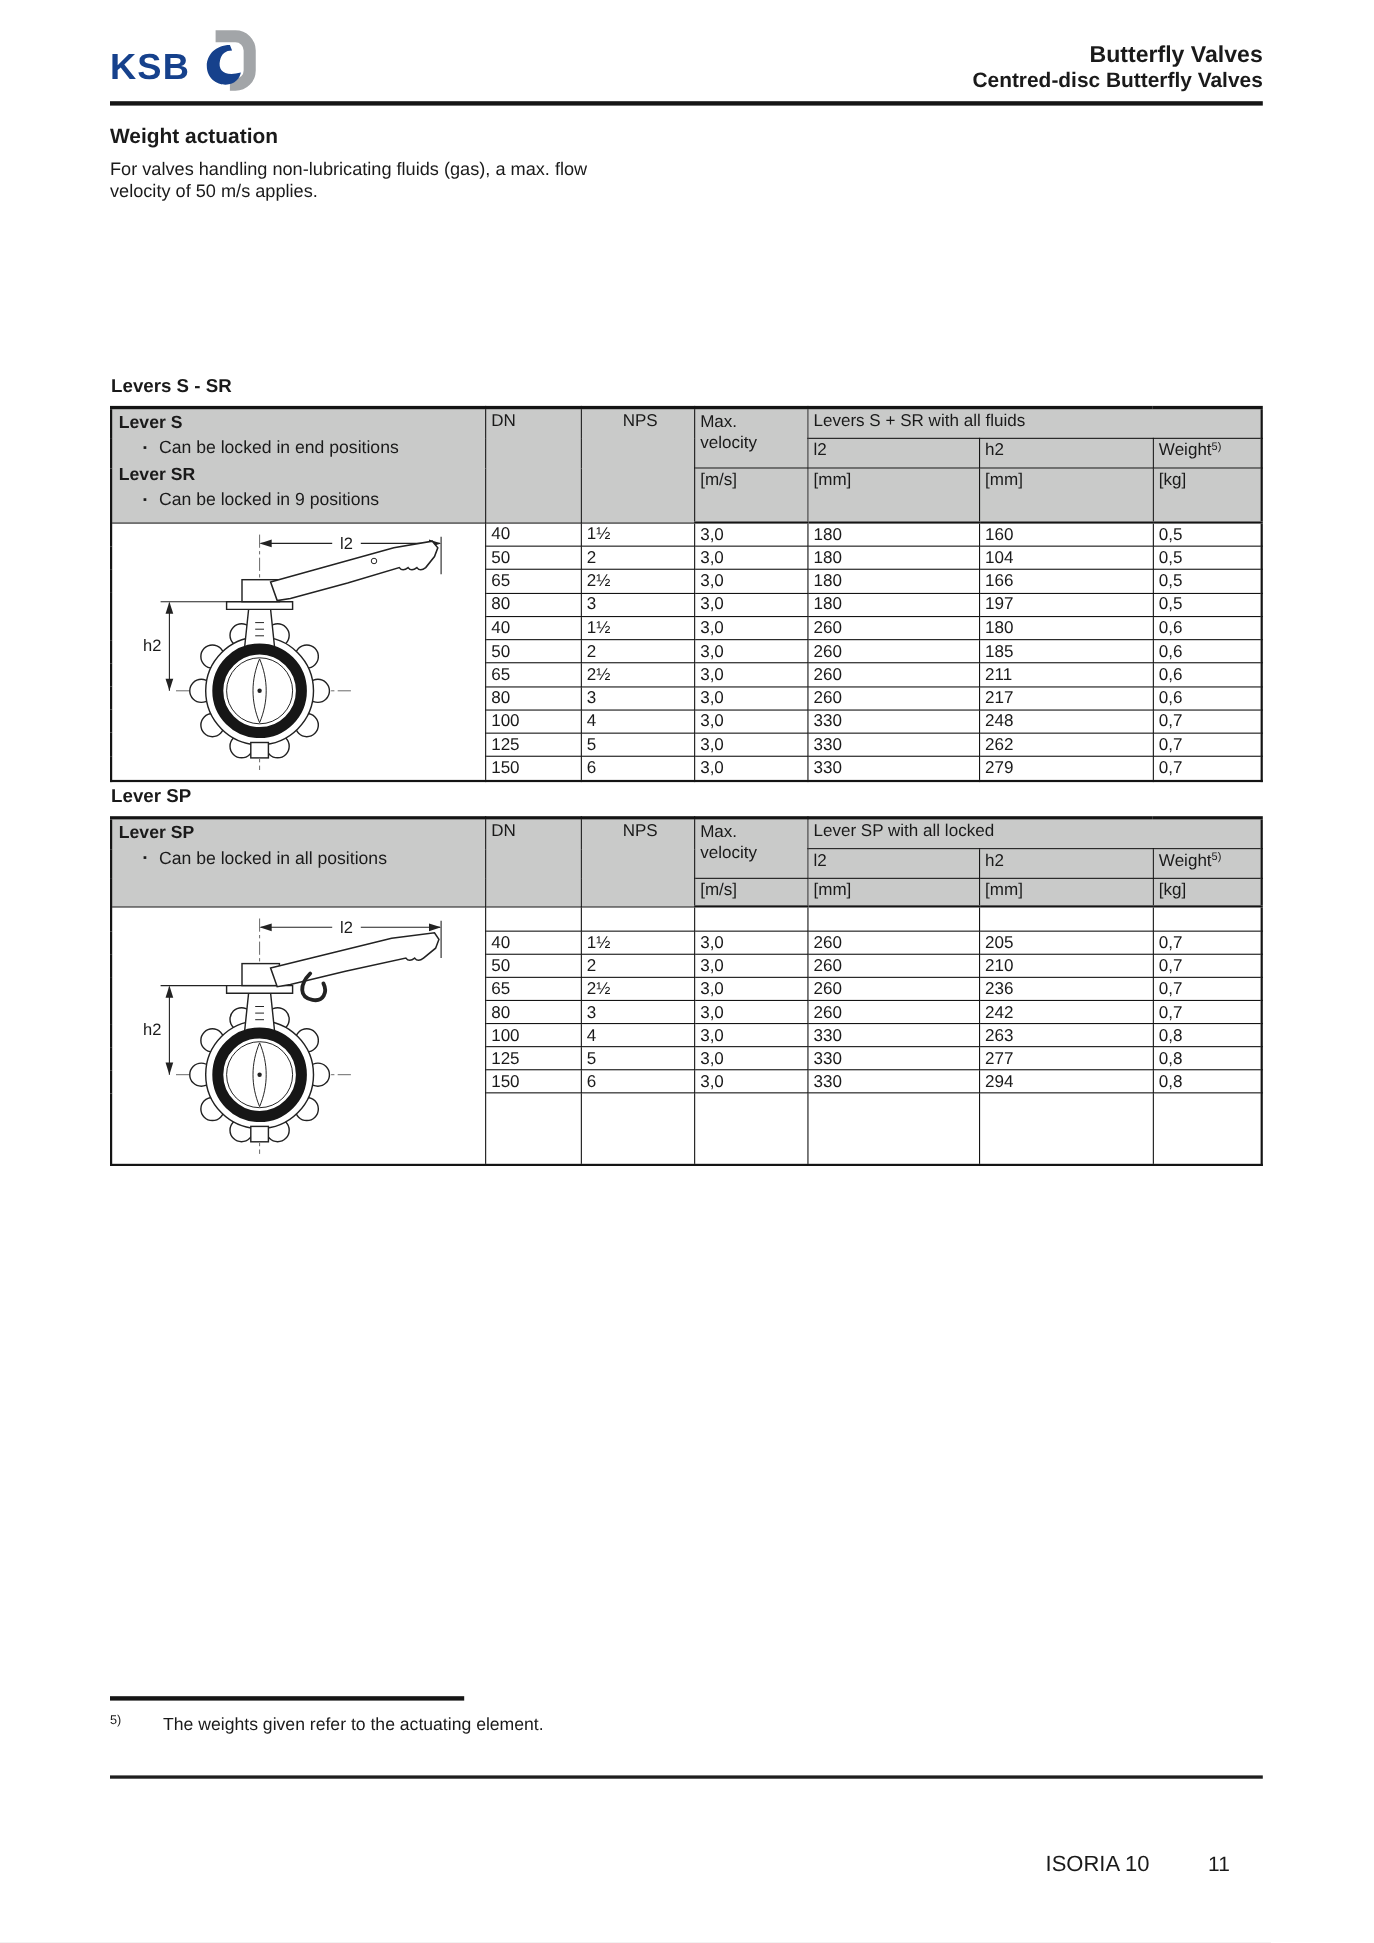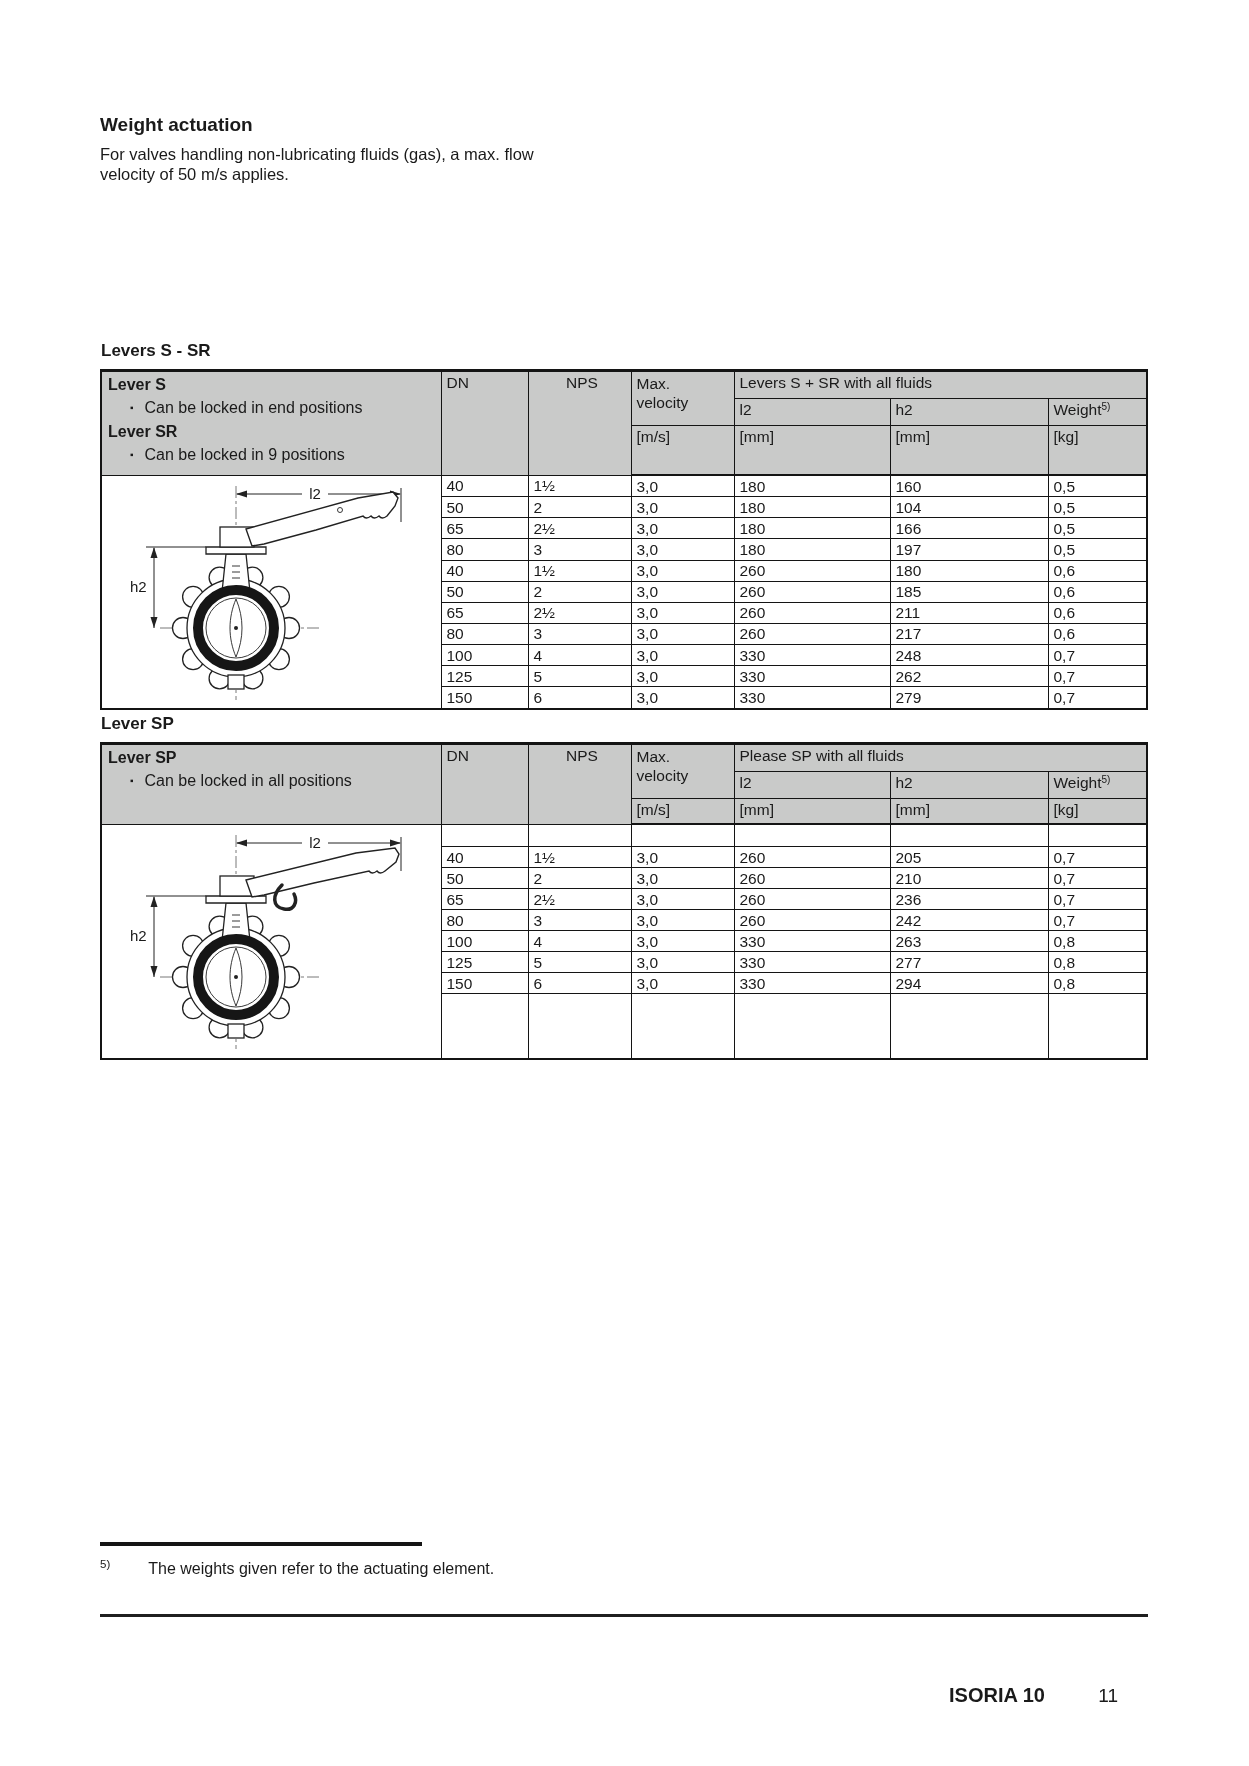--- a/index.html
+++ b/index.html
@@ -52,28 +52,41 @@
   .dim{stroke:#222;stroke-width:1;fill:none;}
   .arr{fill:#222;stroke:none;}
   .dimtxt{font-size:15px;fill:#1a1a1a;font-family:"Liberation Sans",sans-serif;}
   .ring{fill:none;stroke:#161616;stroke-width:10;}
   
   .footnote-rule{position:absolute;left:100px;top:1542px;width:322px;height:4px;background:#151515;}
   .footnote{position:absolute;left:100px;top:1558px;width:700px;font-size:16px;}
   .fn-ref{font-size:11.5px;vertical-align:6px;}
   .fn-text{margin-left:38px;}
   .bottom-rule{position:absolute;left:100px;top:1614px;width:1048px;height:3px;background:#1f1f1f;}
-  .publication{position:absolute;right:204px;top:1684px;font-size:20px;font-weight:bold;}
+  .publication{position:absolute;right:204px;top:1684px;font-size:20px;font-weight:normal;}
   .page-number{position:absolute;right:131px;top:1685px;font-size:19px;}
 </style>
 </head>
 <body>
 
 <div class="page">
 
+  <div class="masthead">
+    <svg class="logo" width="140" height="60" viewBox="0 0 140 60">
+      <text x="0" y="48" font-size="33" font-weight="bold" fill="#16418c" letter-spacing="1" font-family="Liberation Sans, sans-serif">KSB</text>
+      <g transform="translate(78,2)">
+        <path d="M18 7 h18 a13 13 0 0 1 13 13 v18 a13 13 0 0 1 -13 13 h-5" fill="none" stroke="#a2a5a8" stroke-width="11"></path>
+        <path d="M31 15 c-13 0 -21 9 -21 19 c0 11 9 17 17 17 c9 0 13 -6 14 -11 c-15 4 -21 -2 -19 -11 c1.5 -6 5 -9 11 -9 z" fill="#16418c"></path>
+      </g>
+    </svg>
+    <div class="mast-titles">
+      <div class="doc-title">Butterfly Valves</div>
+      <div class="doc-subtitle">Centred-disc Butterfly Valves</div>
+    </div>
+  </div>
 
   <div class="intro">
     <h2 class="sec-heading">Weight actuation</h2>
     <p>For valves handling non-lubricating fluids (gas), a max. flow
 velocity of 50 m/s applies.</p>
   </div>
 
   <div class="tbl-block tbl1-block">
     <div class="tbl-title">Levers S - SR</div>
     <table class="spec t1">
@@ -272,21 +285,21 @@
         <tr class="hr-a">
           <th class="desc-cell" rowspan="3">
             <div class="lever-label">Lever SP</div>
             <div class="lever-note"><span class="blt">▪</span><span>Can be locked in all positions</span></div>
           </th>
           <th rowspan="3">DN</th>
           <th rowspan="3" class="col-nps">NPS</th>
           <th rowspan="2">
               <div class="maxv-wrap">Max. velocity</div>
             </th>
-          <th colspan="3" class="group-hd">Please SP with all fluids</th>
+          <th colspan="3" class="group-hd">Lever SP with all locked</th>
         </tr>
         <tr class="hr-b">
           <th>l2</th>
           <th>h2</th>
           <th><span>Weight</span><sup>5)</sup></th>
         </tr>
         <tr class="hr-c">
           <th>[m/s]</th>
           <th>[mm]</th>
           <th>[mm]</th>

